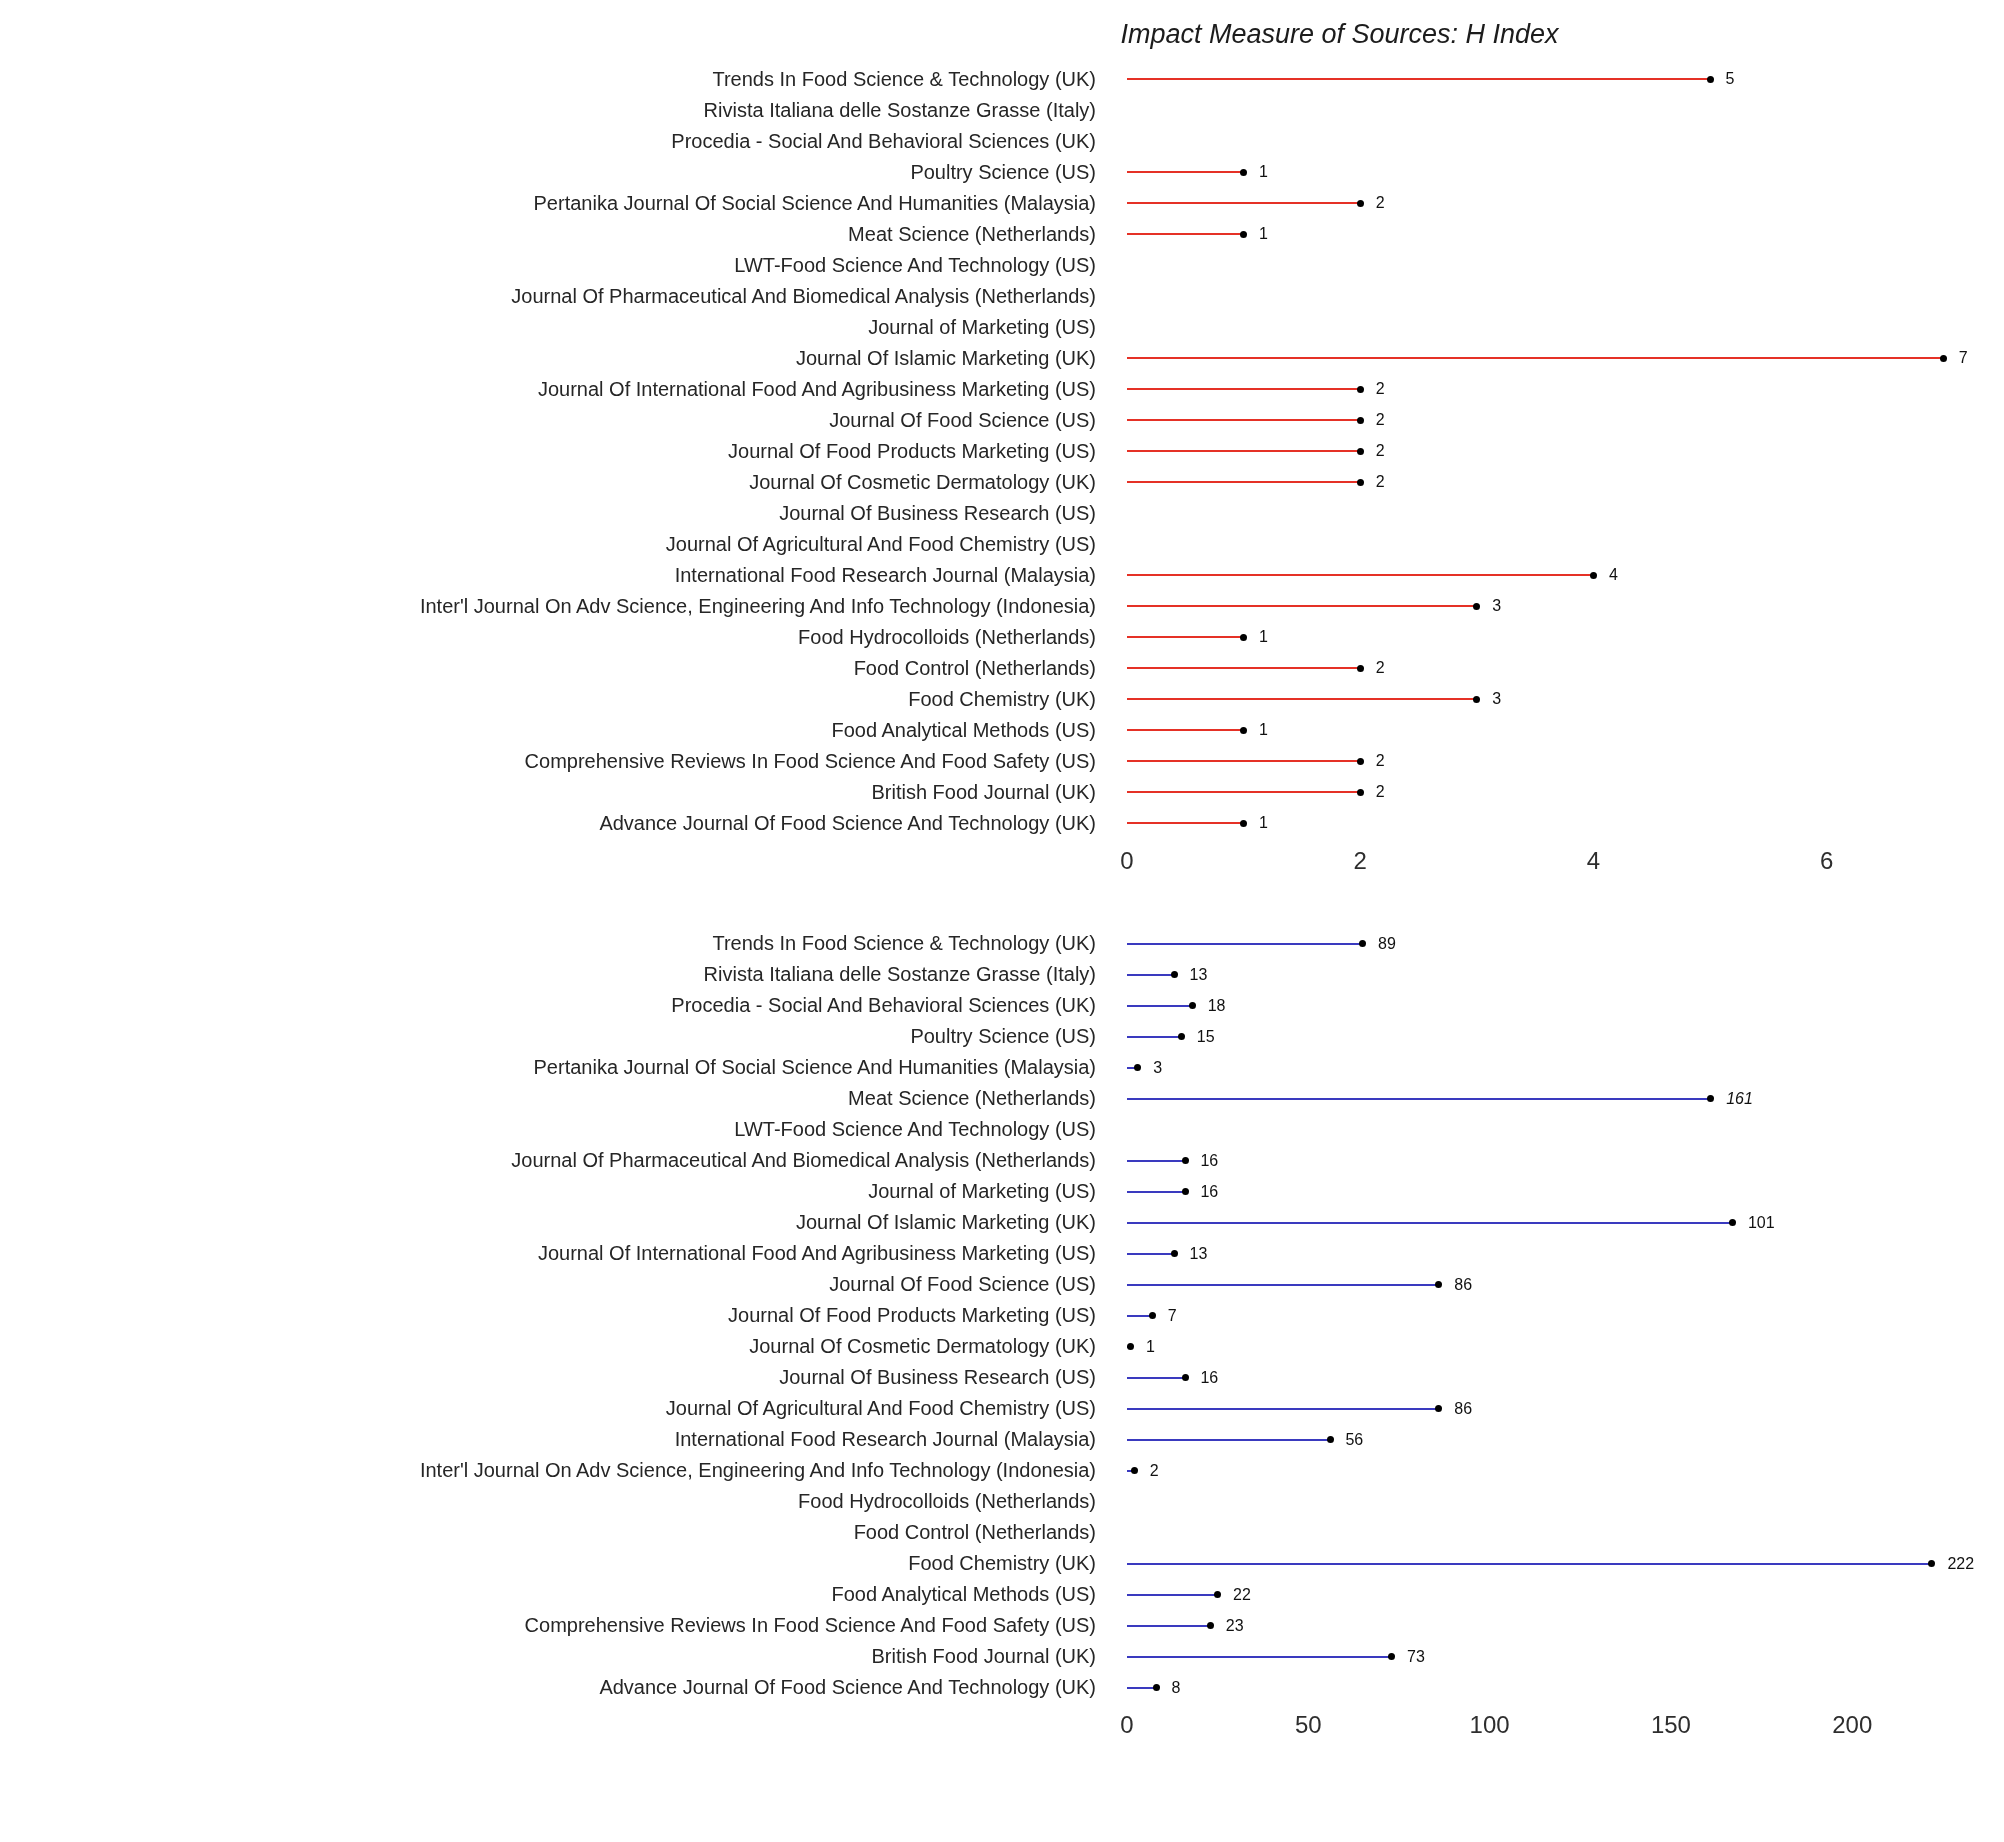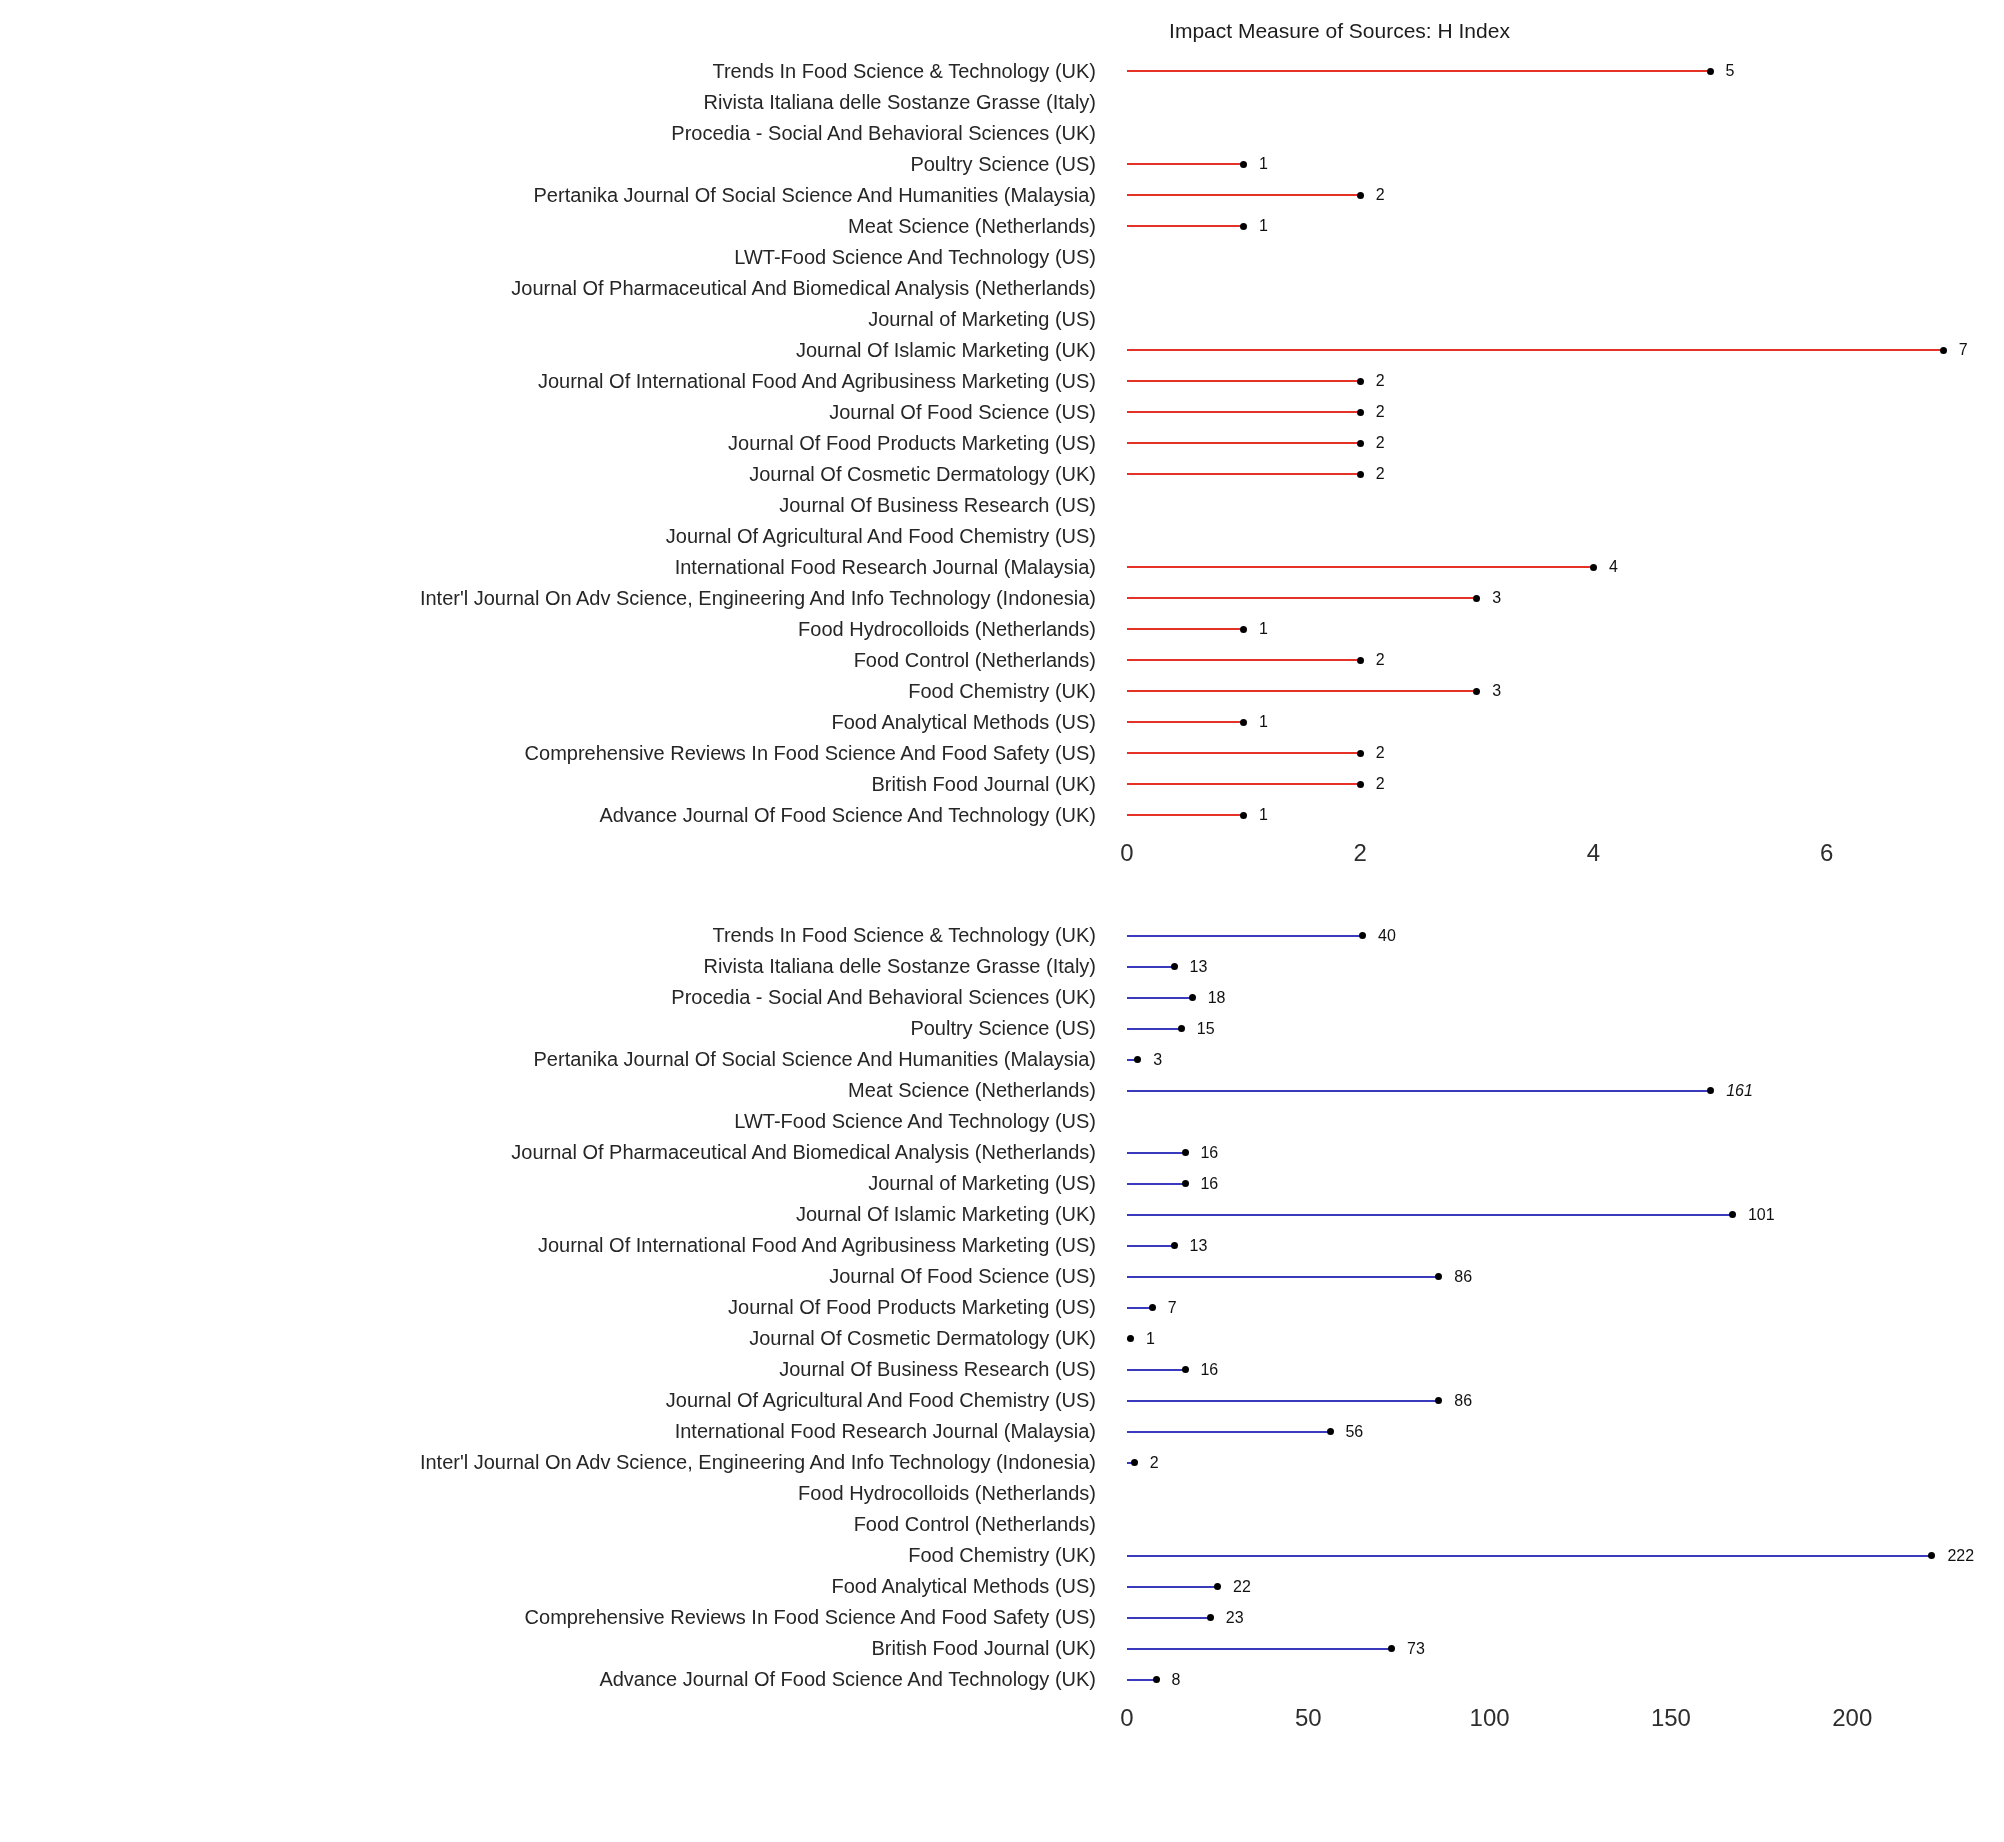--- a/index.html
+++ b/index.html
@@ -16,26 +16,27 @@
     color: #1a1a1a;
     overflow: hidden;
   }
   .chart {
     width: 100%;
   }
   .chart-first {
     margin-bottom: 43px;
   }
   .chart-title {
-    font-size: 21px;
+    font-size: 27px;
     font-weight: 400;
     color: #1c1c1c;
     margin: 0 0 12px 674px;
     text-align: center;
     line-height: 1.3;
+    font-style: italic;
   }
   .chart-body {
     width: 100%;
   }
   .row {
     display: flex;
     align-items: center;
     height: 31px;
   }
   .row-label {
@@ -285,21 +286,21 @@
     </div>
 </section>
 
 <section class="chart">
   <div class="chart-body">
       <div class="row">
         <div class="row-label">Trends In Food Science &amp; Technology (UK)</div>
         <div class="row-plot">
           <div class="stem" style="width: 27.3109%; background: rgb(58, 58, 191);"></div>
           <div class="dot" style="left: calc(27.3109% - 3.5px); background: rgb(0, 0, 0);"></div>
-          <div class="value" style="left: calc(27.3109% + 15.4px);">40</div>
+          <div class="value" style="left: calc(27.3109% + 15.4px);">89</div>
         </div>
       </div>
       <div class="row">
         <div class="row-label">Rivista Italiana delle Sostanze Grasse (Italy)</div>
         <div class="row-plot">
           <div class="stem" style="width: 5.46218%; background: rgb(58, 58, 191);"></div>
           <div class="dot" style="left: calc(5.46218% - 3.5px); background: rgb(0, 0, 0);"></div>
           <div class="value" style="left: calc(5.46218% + 15.4px);">13</div>
         </div>
       </div>

